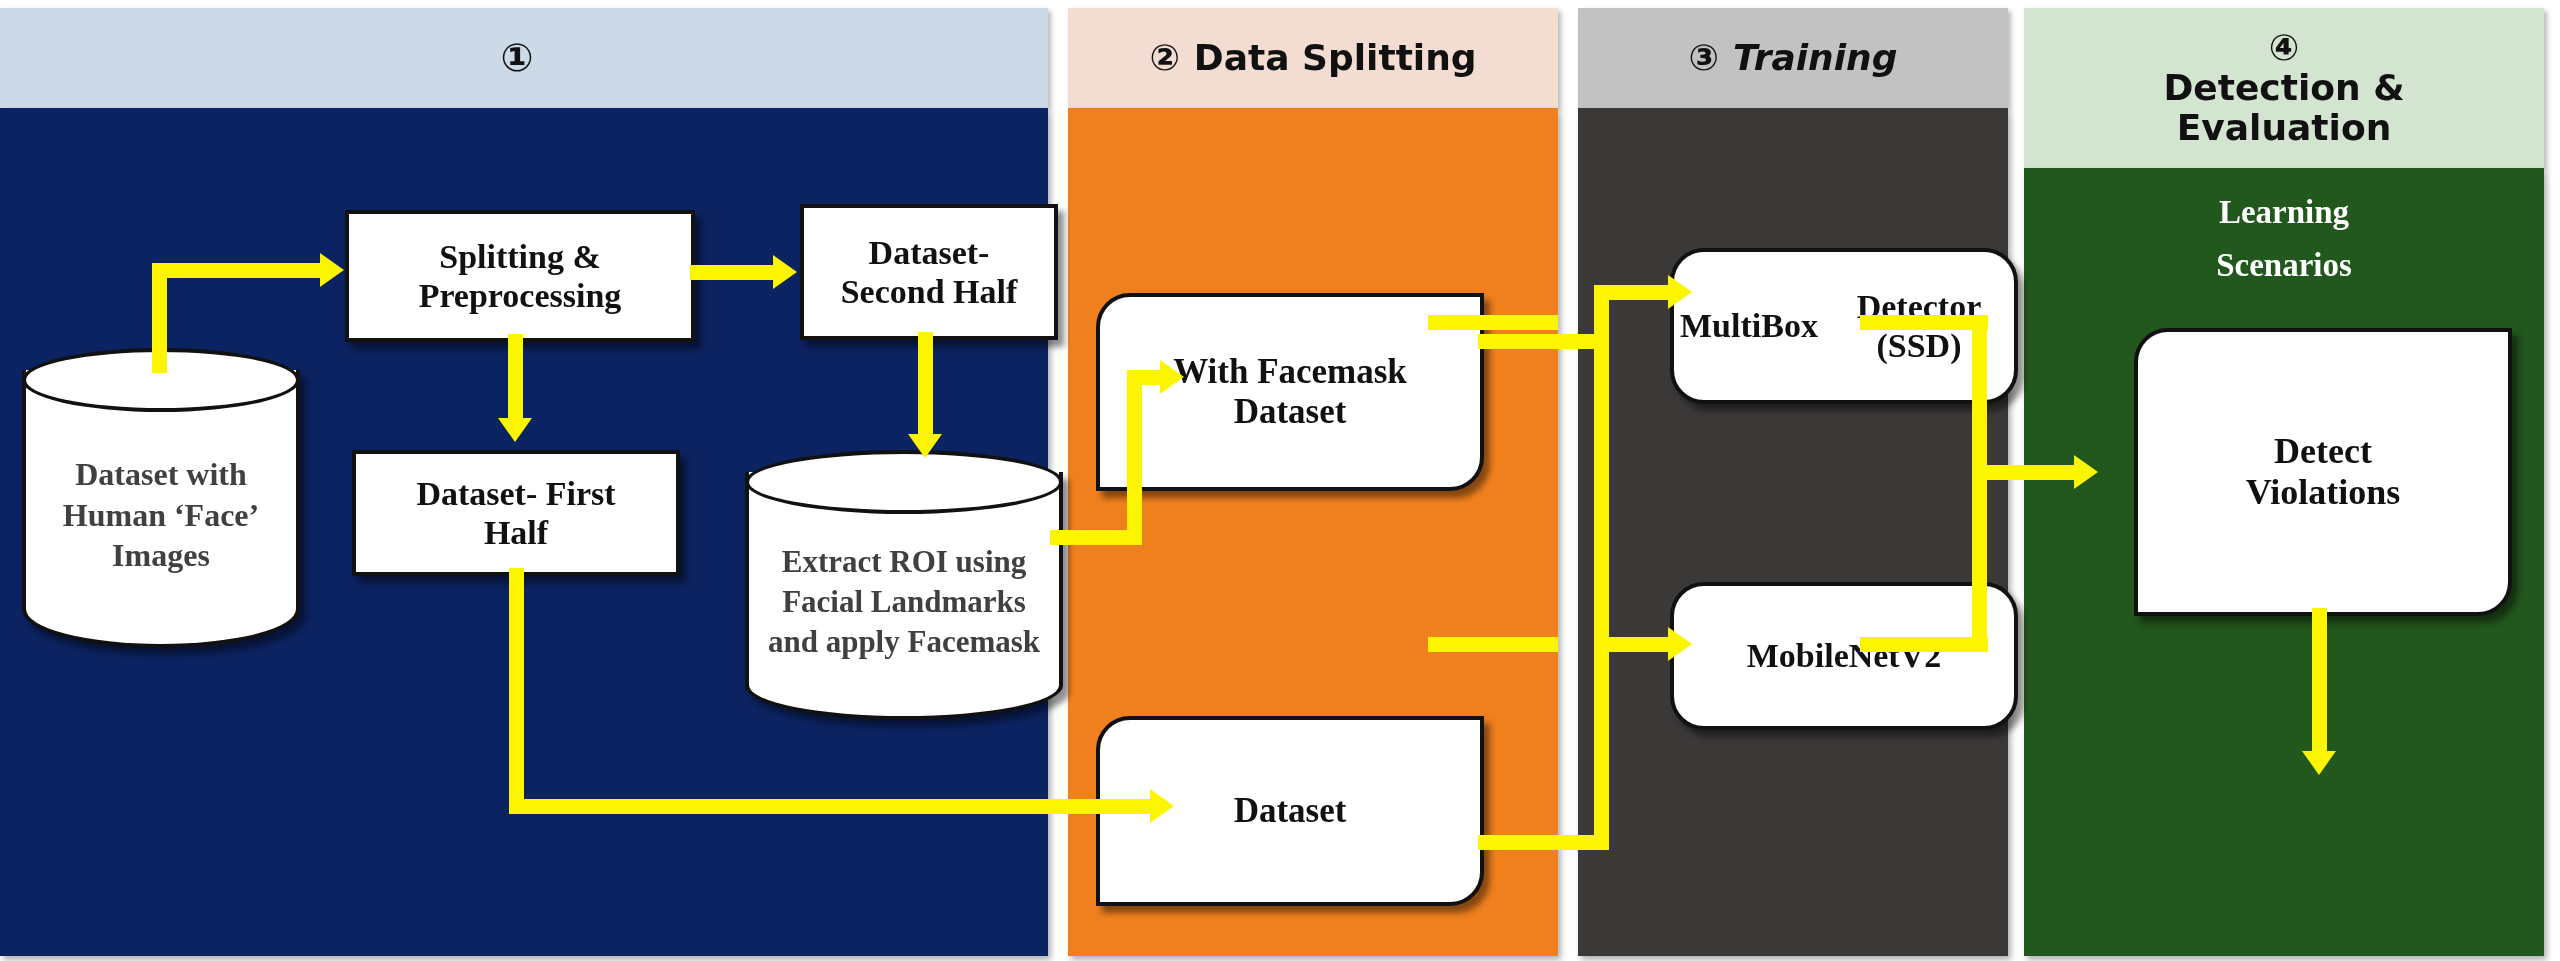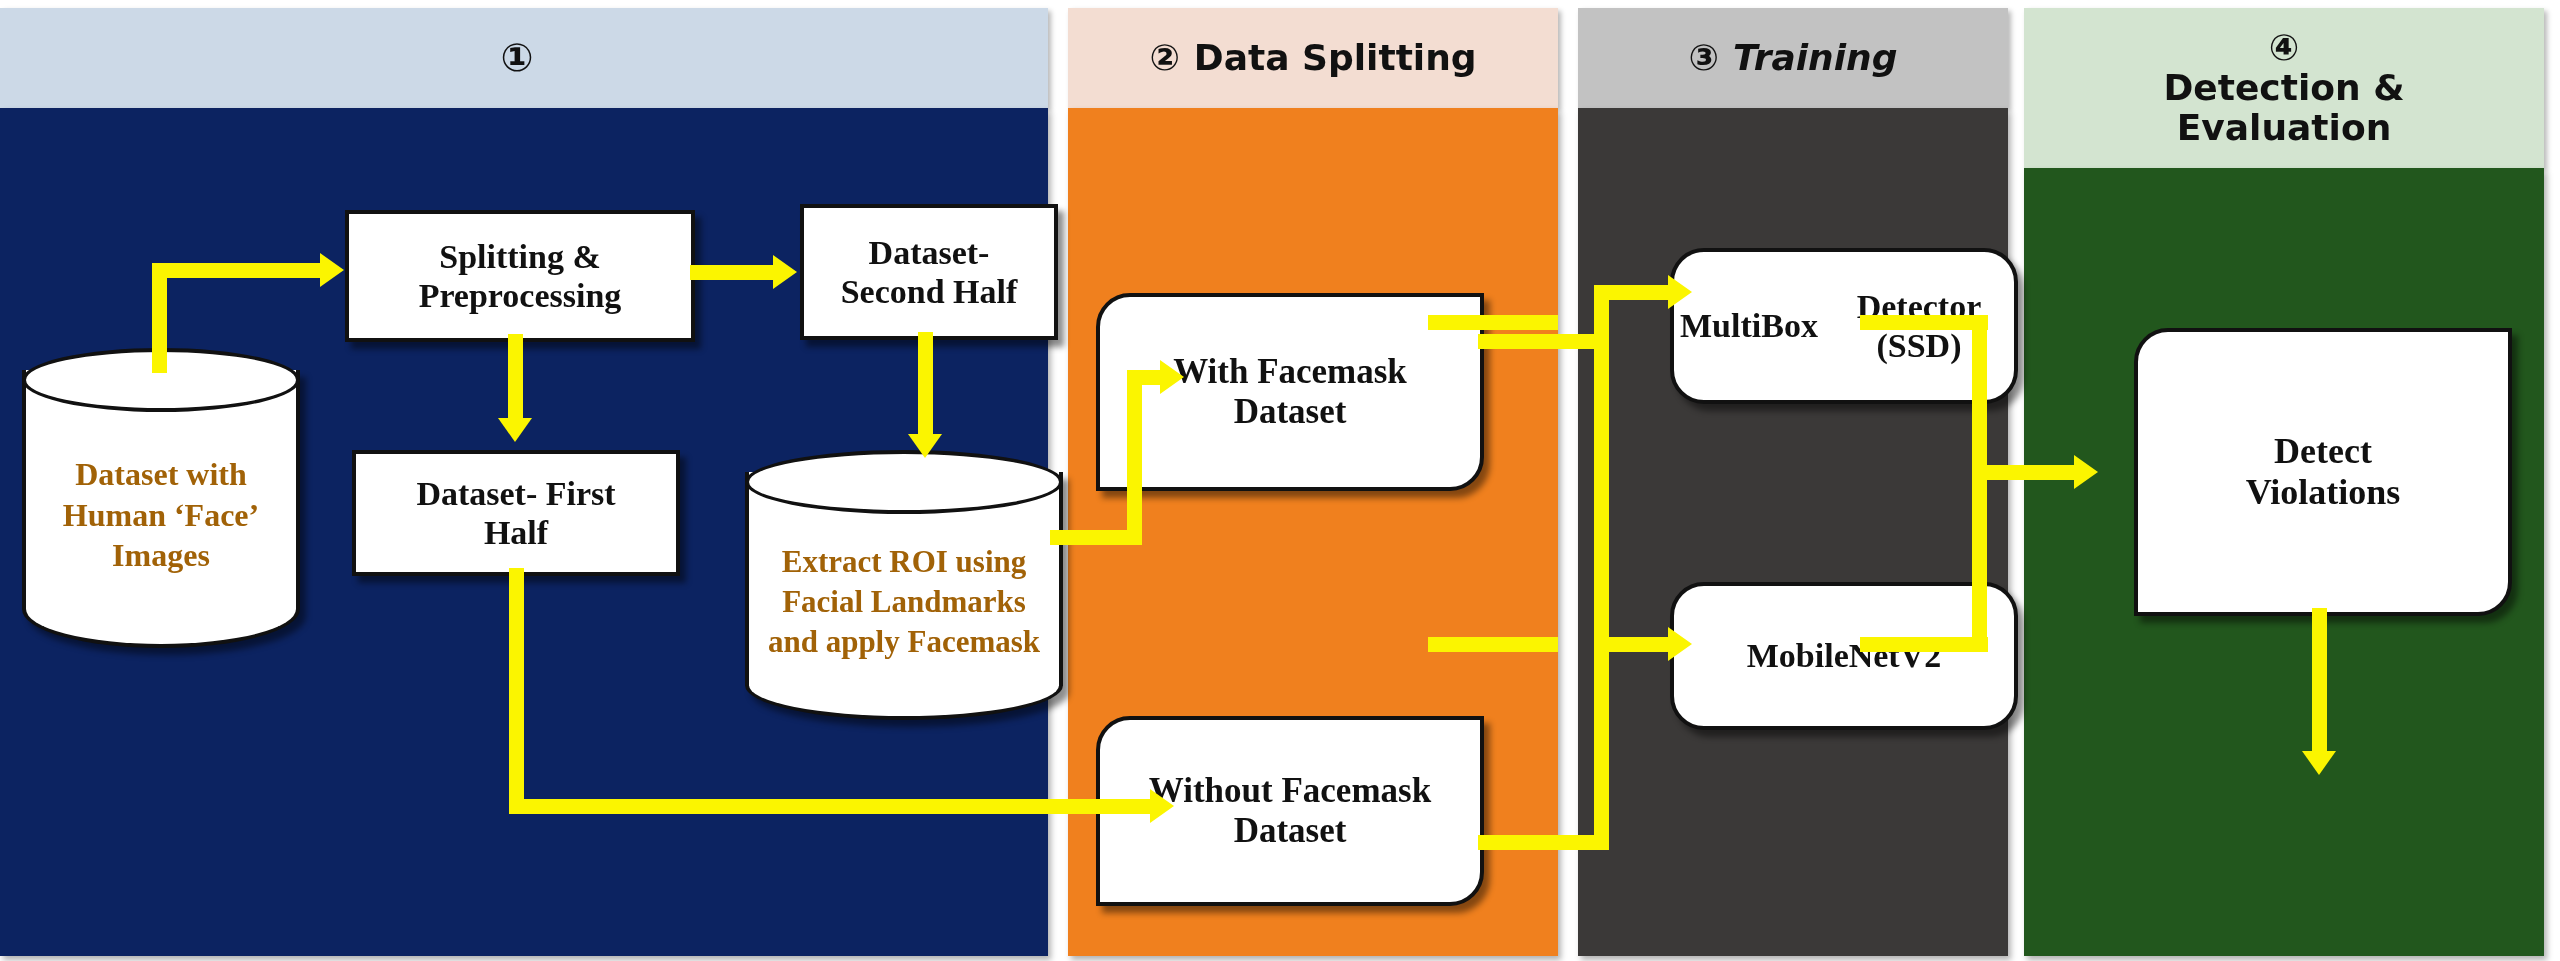--- a/index.html
+++ b/index.html
@@ -41,21 +41,21 @@
 
   
   .cyl{position:absolute;z-index:5;}
   .cyl .cyl-body{position:absolute;left:0;right:0;top:22px;bottom:0;background:#ffffff;
       border-left:4px solid #111;border-right:4px solid #111;border-bottom:4px solid #111;
       border-radius:0 0 50% 50%/0 0 14% 14%;box-shadow:6px 7px 6px rgba(0,0,0,.45);}
   .cyl .cyl-top{position:absolute;left:0;right:0;top:0;height:56px;background:#ffffff;
       border:4px solid #111;border-radius:50%;}
   .cyl .cyl-label{position:absolute;left:0;right:0;top:0;bottom:0;display:flex;align-items:center;
       justify-content:center;text-align:center;font-family:"Liberation Serif",serif;font-weight:bold;
-      color:#a16207;line-height:1.28;z-index:3;}
+      color:#404040;line-height:1.28;z-index:3;}
 
   
   .ln{position:absolute;background:#fbf500;z-index:7;}
   .ar{position:absolute;width:0;height:0;z-index:8;}
   .ar-r{border-top:17px solid transparent;border-bottom:17px solid transparent;border-left:24px solid #fbf500;}
   .ar-d{border-left:17px solid transparent;border-right:17px solid transparent;border-top:24px solid #fbf500;}
 
   .panel-text{position:absolute;color:#ffffff;font-family:"Liberation Serif",serif;font-weight:bold;
      text-align:center;line-height:1.6;z-index:4;}
 </style>
@@ -122,21 +122,20 @@
       <span>Data Splitting</span>
     </div>
     <div class="panel-body"></div>
 
     <div class="node rounded-alt" style="left:28px;top:285px;width:380px;height:190px;font-size:35px;flex-direction:column;">
       <span>With Facemask</span>
       <span>Dataset</span>
     </div>
 
     <div class="node rounded-alt" style="left:28px;top:708px;width:380px;height:182px;font-size:35px;flex-direction:column;">
-      <span>Without Facemask</span>
       <span>Dataset</span>
     </div>
   </div>
 
   <div class="ln" style="left:1050px;top:530px;width:92px;height:15px;z-index:9;"></div>
   <div class="ln" style="left:1127px;top:370px;width:15px;height:175px;z-index:9;"></div>
   <div class="ln" style="left:1127px;top:370px;width:40px;height:15px;z-index:9;"></div>
   <div class="ar ar-r" style="left:1160px;top:360px;z-index:10;"></div>
 
   <div class="ln" style="left:1040px;top:799px;width:115px;height:15px;z-index:9;"></div>
@@ -181,20 +180,24 @@
   <div class="panel" id="p4">
     <div class="panel-header">
       <span>
         <span>④</span>
         <span>Detection &amp;</span>
       </span>
       <span>Evaluation</span>
     </div>
     <div class="panel-body"></div>
 
+    <div class="panel-text" style="left:0;right:0;top:178px;font-size:33px;">
+      <div>Learning</div>
+      <div>Scenarios</div>
+    </div>
 
     <div class="node rounded-alt" style="left:110px;top:320px;width:370px;height:280px;font-size:36px;flex-direction:column;">
       <span>Detect</span>
       <span>Violations</span>
     </div>
 
 
     <div class="ln" style="left:288px;top:600px;width:15px;height:150px;"></div>
     <div class="ar ar-d" style="left:278px;top:743px;"></div>
   </div>

